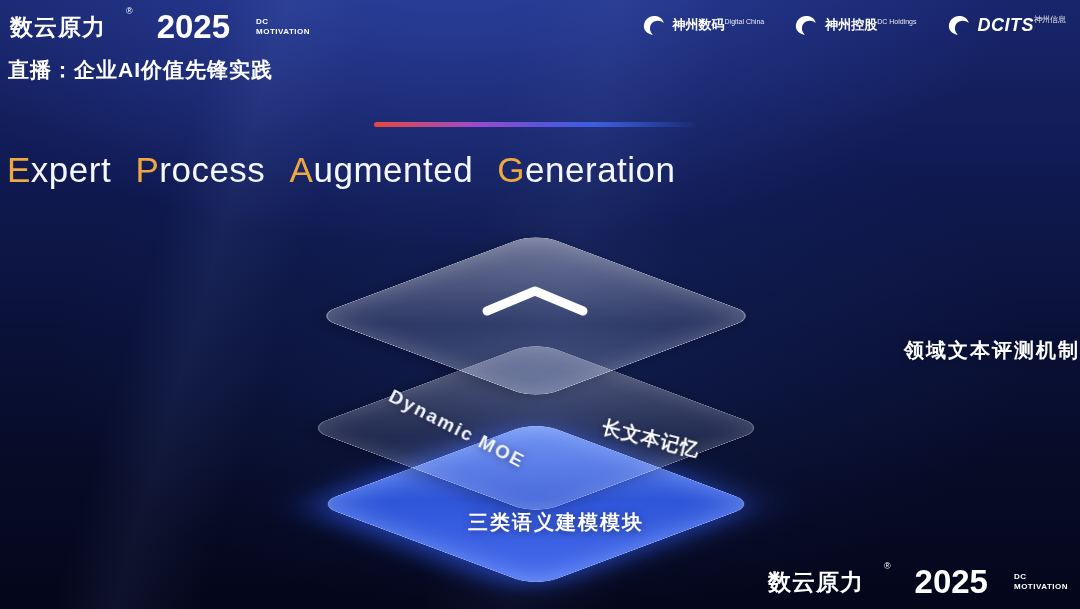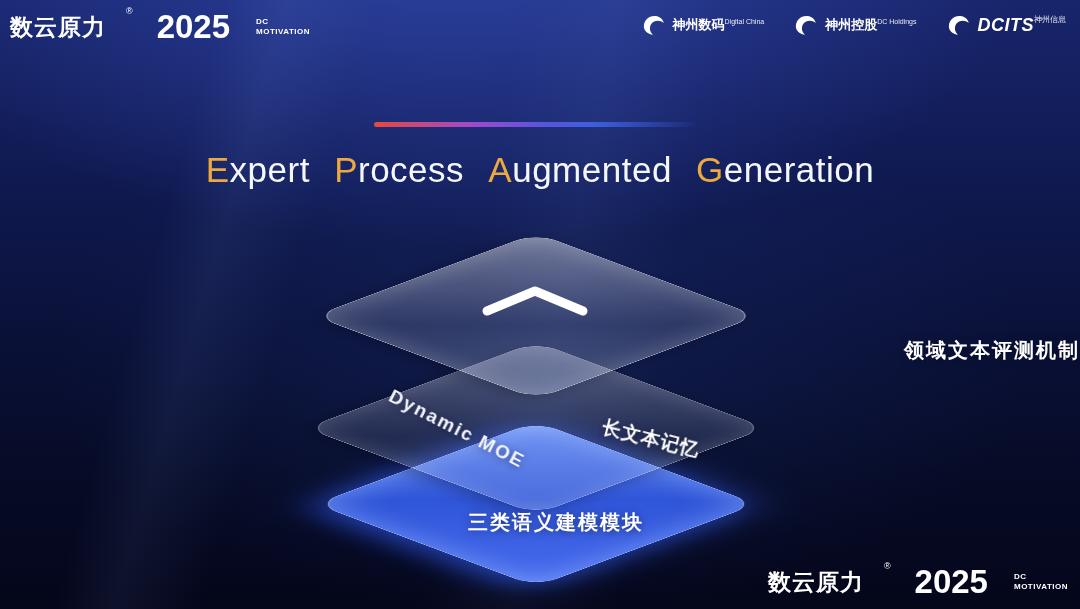--- a/index.html
+++ b/index.html
@@ -46,21 +46,21 @@
   .partners{position:absolute;right:14px;top:12px;display:flex;gap:28px;align-items:center;}
   .partner{display:flex;align-items:center;gap:6px;}
   .partner svg{width:27px;height:27px;}
   .p-text{display:flex;flex-direction:row;line-height:1.15;}
   .p-line1{font-size:13px;font-weight:700;}
   .p-line2{font-size:7px;opacity:.9;}
   .partner-dcits .p-line1{font-style:italic;font-size:18px;letter-spacing:.5px;}
   .partner-dcits .p-line2{font-size:8px;}
 
   
-  .hero-title{position:absolute;left:0;right:0;top:150px;text-align:center;font-size:35px;font-weight:500;letter-spacing:.5px;color:#f5f7ff;}
+  .hero-title{position:absolute;left:0;right:0;top:150px;text-align:left;font-size:35px;font-weight:500;letter-spacing:.5px;color:#f5f7ff;}
   .hero-title .word{margin:0 7px;}
 
   
   .stack{position:absolute;inset:0;}
   .slab{position:absolute;border-radius:30px;transform:rotateX(68deg) rotateZ(45deg);}
   .slab-top{
     left:379px;top:159px;width:312px;height:312px;z-index:3;
     background:linear-gradient(135deg,rgba(255,255,255,0.40) 0%,rgba(205,218,248,0.16) 55%,rgba(185,200,240,0.30) 100%);
     border:1px solid rgba(255,255,255,0.55);
     box-shadow:inset 0 0 46px rgba(255,255,255,0.22), 0 10px 30px rgba(0,0,25,0.30);
@@ -94,20 +94,21 @@
   <div class="brand brand-top">
     <span class="brand-name">数云原力</span>
     <span class="brand-reg">®</span>
     <span class="brand-year">2025</span>
     <span class="brand-sub">
       <span>DC</span>
       <span>MOTIVATION</span>
     </span>
   </div>
 
+  <div class="live-banner">直播：企业AI价值先锋实践</div>
 
   <div class="title-underline"></div>
 
   <div class="partners">
     <div class="partner">
       <svg viewBox="0 0 28 28">
         <path d="M4 15 C4 8 9.5 3.5 16 4.2 C20.5 4.7 24 7.8 24.6 11.5 C20.8 7.8 14.6 8.3 11.8 12.2 C9.3 15.6 10 20.6 13.4 23.6 C8 22.8 4 19.3 4 15 Z" fill="#ffffff"></path>
       </svg>
       <span class="p-text">
         <span class="p-line1">神州数码</span>

